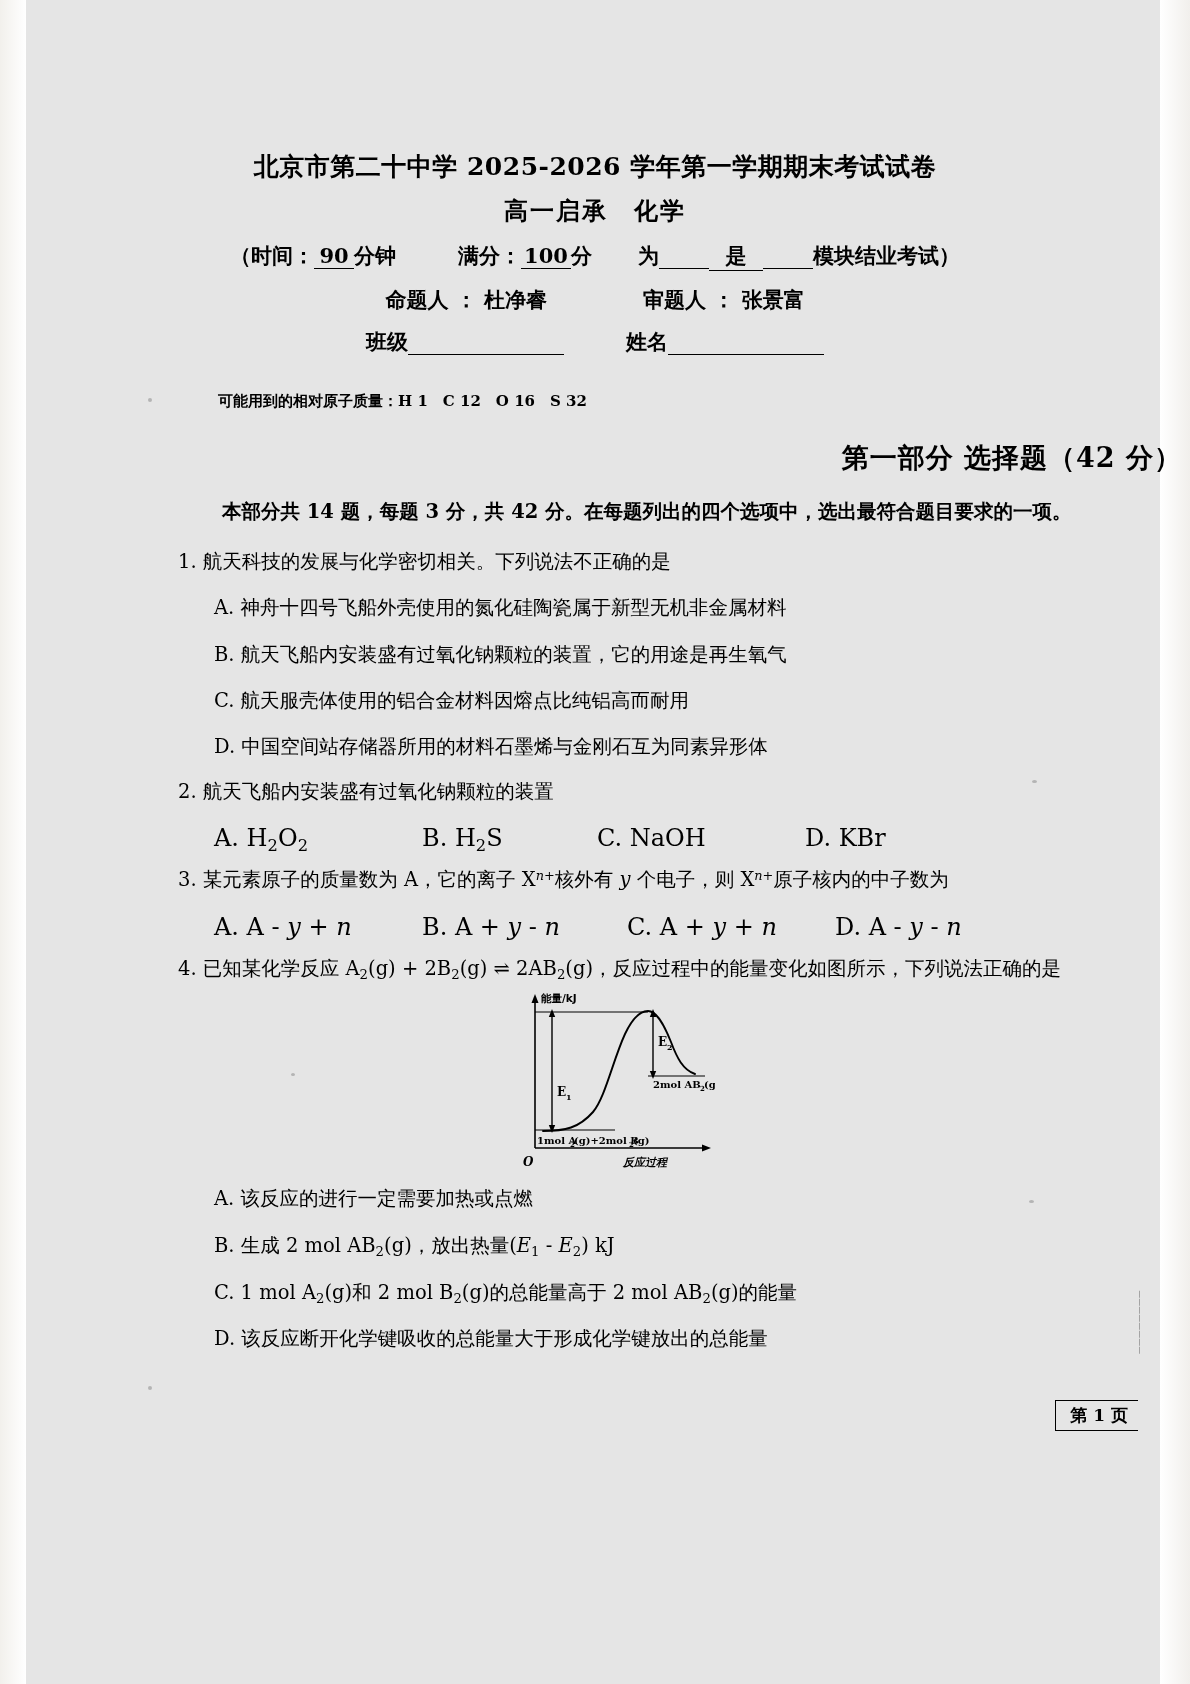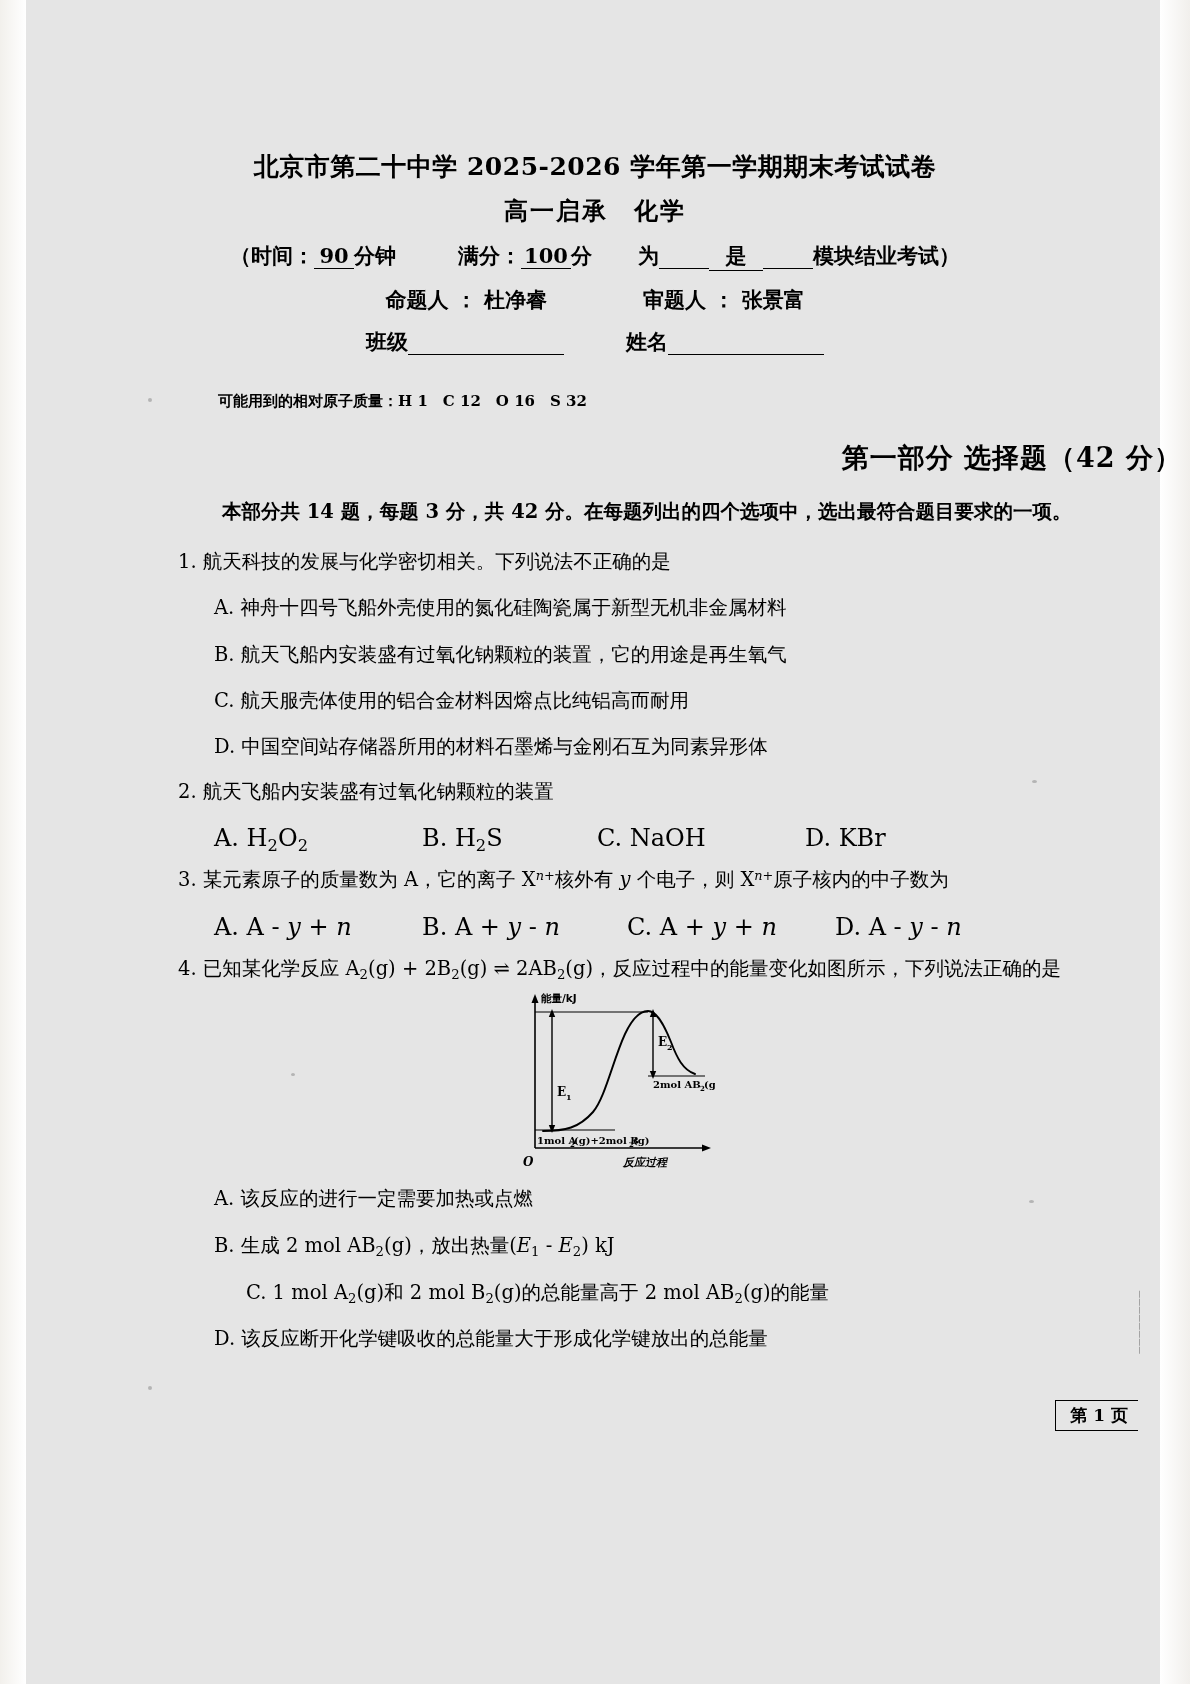--- a/index.html
+++ b/index.html
@@ -202,21 +202,21 @@
         <text x="128" y="154" font-family="DejaVu Serif, serif" font-size="10" font-weight="bold" fill="#000">(g)</text>
 
         <text x="18" y="176" font-family="DejaVu Serif, serif" font-size="12" font-weight="bold" font-style="italic" fill="#000">O</text>
 
         <text x="118" y="176" font-family="DejaVu Sans, sans-serif" font-size="11" font-weight="bold" font-style="italic" fill="#000">反应过程</text>
       </svg>
     </div>
 
     <div class="q opt" style="top:1185px;">A. 该反应的进行一定需要加热或点燃</div>
     <div class="q opt" style="top:1232px;">B. 生成 2 mol AB<sub>2</sub>(g)，放出热量(<i>E</i><sub>1</sub> - <i>E</i><sub>2</sub>) kJ</div>
-    <div class="q opt" style="top:1279px;margin-left:32px;">C. 1 mol A<sub>2</sub>(g)和 2 mol B<sub>2</sub>(g)的总能量高于 2 mol AB<sub>2</sub>(g)的能量</div>
+    <div class="q opt" style="top:1279px;">C. 1 mol A<sub>2</sub>(g)和 2 mol B<sub>2</sub>(g)的总能量高于 2 mol AB<sub>2</sub>(g)的能量</div>
     <div class="q opt" style="top:1325px;">D. 该反应断开化学键吸收的总能量大于形成化学键放出的总能量</div>
 
     <div class="side-marks">
       <div>|</div>
         <div>|</div>
         <div>|</div>
         <div>|</div>
         <div>|</div>
         <div>|</div>
         <div>|</div>

